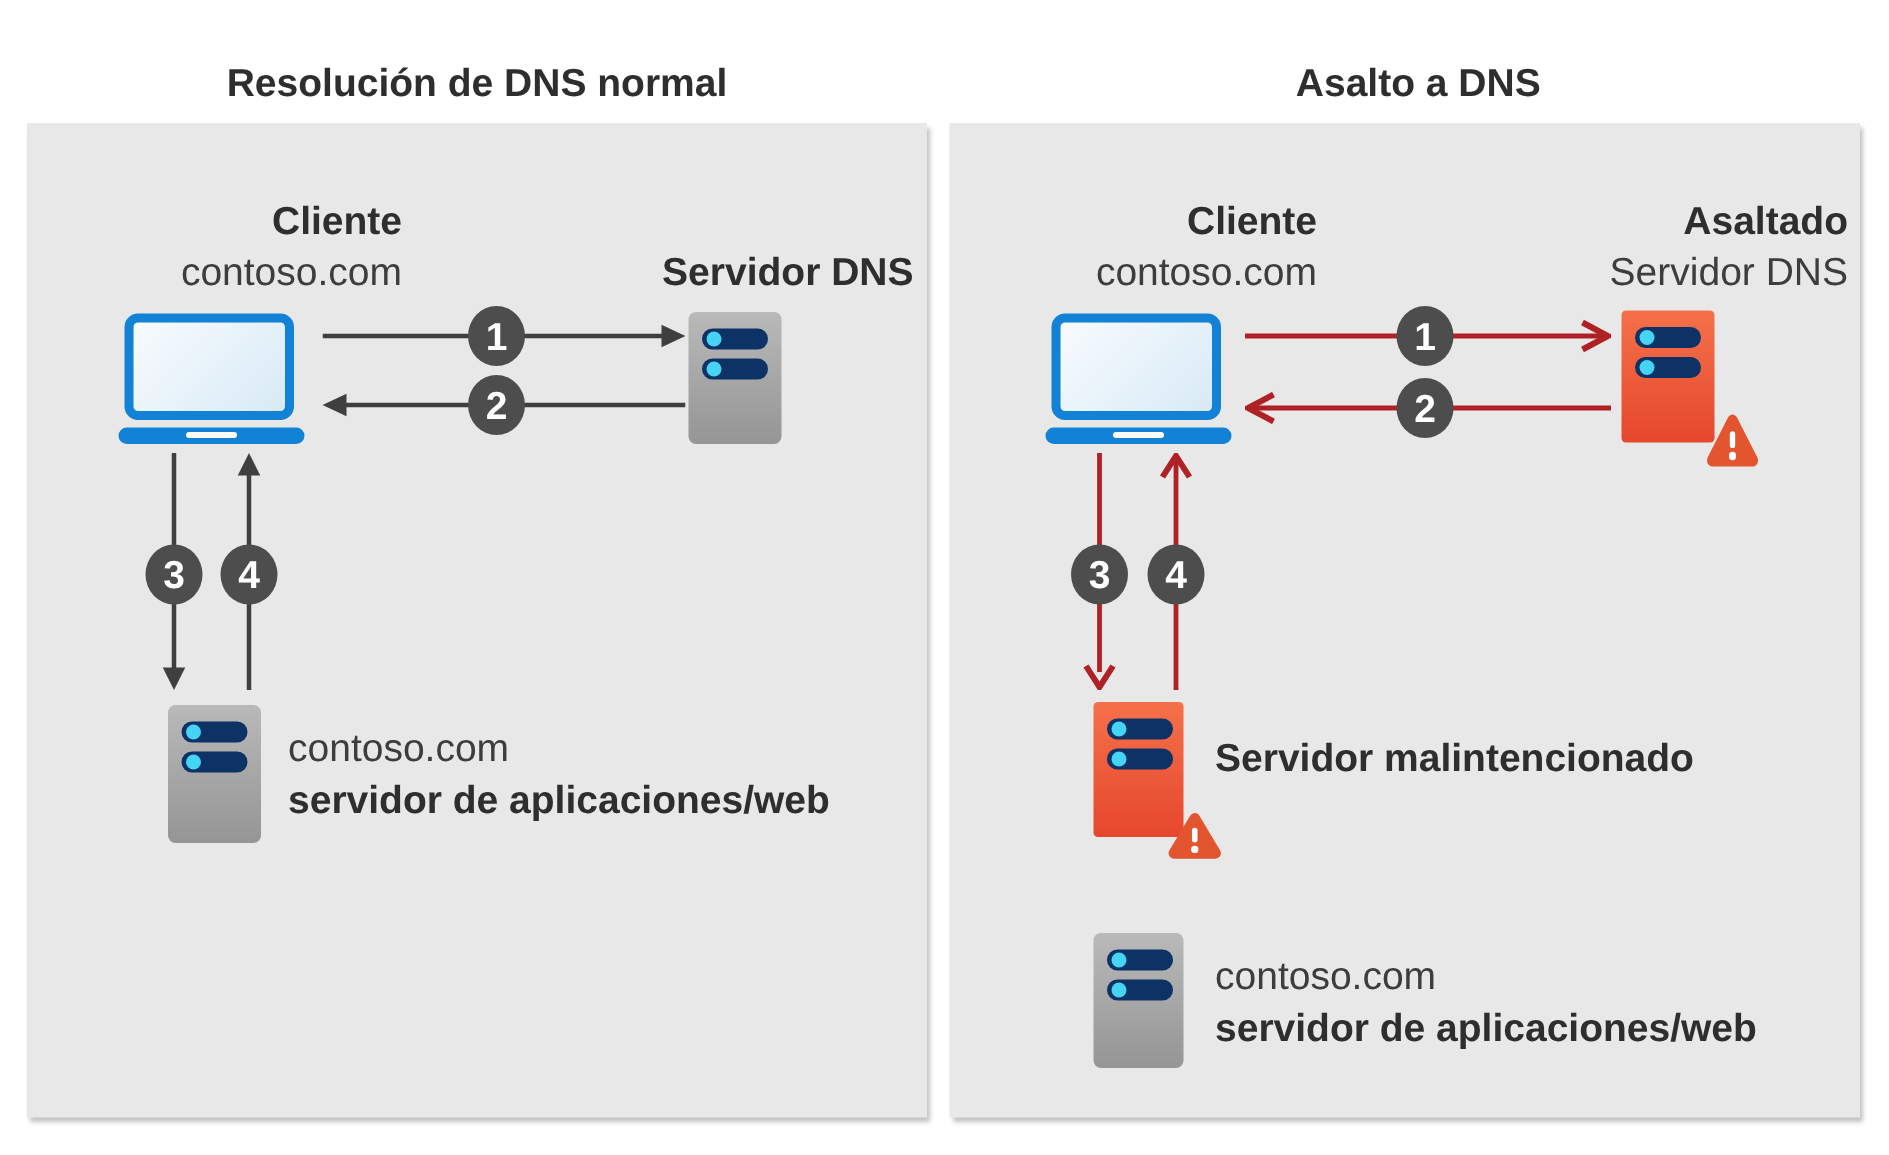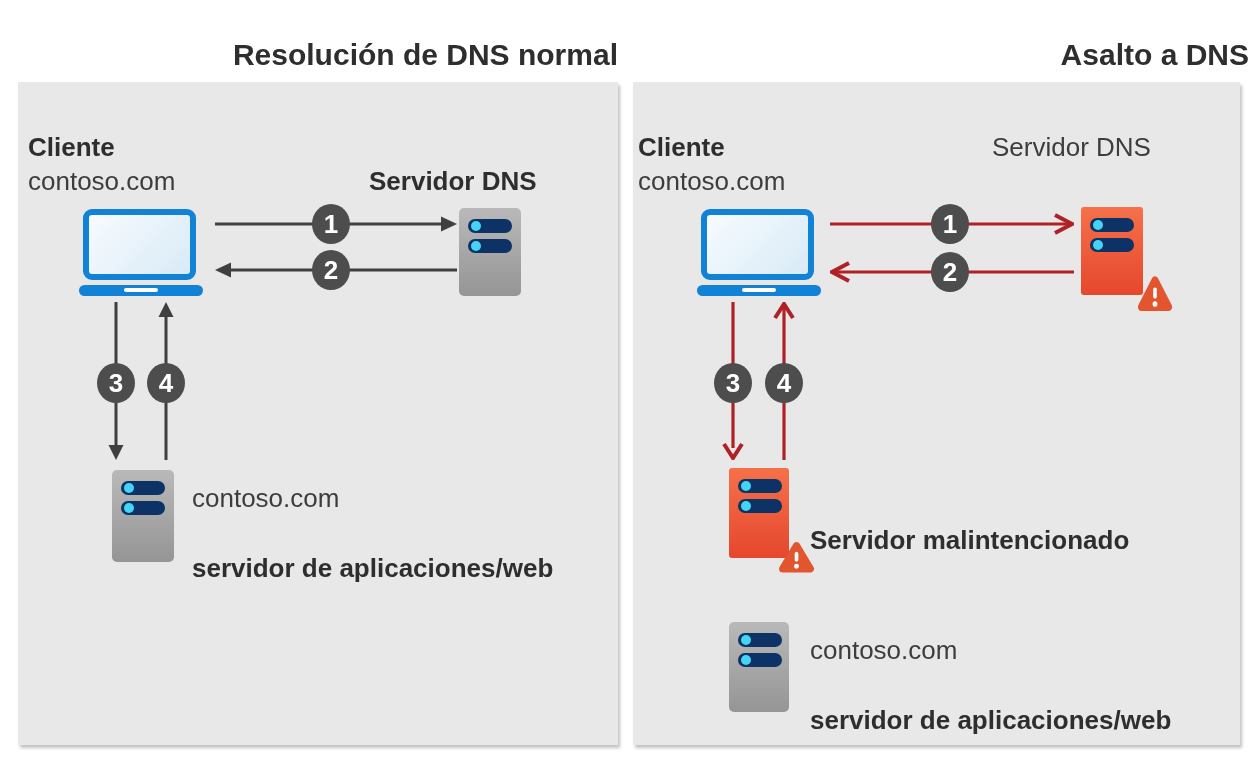--- a/index.html
+++ b/index.html
@@ -1,27 +1,27 @@
 <!DOCTYPE html>
 <html style="--panel-bg: #e8e8e8; --title-text: #2e2e2e; --body-text: #3d3d3d; --arrow-dark: #3f3f3f; --arrow-red: #b02125; --badge-bg: #4d4d4d; --badge-text: #ffffff; --laptop-blue: #1182d6; --screen-top: #f7fbfe; --screen-bottom: #d8eaf6; --server-gray-top: #b9b9b9; --server-gray-bottom: #959595; --server-orange-top: #f5714a; --server-orange-bottom: #e6472d; --pill-navy: #0c3266; --dot-cyan: #45d4f4; --warning-orange: #e2552e;"><head>
 <meta charset="utf-8">
 <style>
   html,body{margin:0;padding:0;background:#fff;}
   .canvas{position:relative;width:1259px;height:770px;background:#fff;overflow:hidden;
           font-family:"Liberation Sans",sans-serif;}
-  .diagram-title{position:absolute;top:40px;font-size:30px;font-weight:bold;
-                 color:var(--title-text);text-align:right;line-height:30px;}
+  .diagram-title{position:absolute;top:40px;font-size:26px;font-weight:bold;
+                 color:var(--title-text);text-align:center;line-height:30px;}
   .title-left{left:18px;width:600px;}
   .title-right{left:642px;width:607px;}
   .panel{position:absolute;top:82px;height:663px;background:var(--panel-bg);
          box-shadow:2px 3px 3px #c3c3c3;}
   .panel-left{left:18px;width:600px;}
   .panel-right{left:633px;width:607px;}
 
-  .node-label{position:absolute;text-align:left;font-size:26px;line-height:34px;
+  .node-label{position:absolute;text-align:right;font-size:26px;line-height:34px;
               color:var(--title-text);}
   .nl-bold{font-weight:bold;}
   .nl-reg{font-weight:normal;color:var(--body-text);}
 
   .laptop-screen{position:absolute;box-sizing:border-box;border:6px solid var(--laptop-blue);
                  border-radius:9px;background:linear-gradient(135deg,var(--screen-top),var(--screen-bottom));}
   .laptop-base{position:absolute;height:11px;background:var(--laptop-blue);border-radius:6px;}
   .laptop-notch{position:absolute;left:50%;top:3px;transform:translateX(-50%);
                 width:34px;height:4px;border-radius:2px;background:#fff;}
 
@@ -36,21 +36,21 @@
   .step-badge{position:absolute;width:38px;height:40px;border-radius:50%;
               background:var(--badge-bg);color:var(--badge-text);font-size:26px;font-weight:bold;
               display:flex;align-items:center;justify-content:center;
               transform:translate(-50%,-50%);}
   .arrow{position:absolute;}
   .arrow-dark{color:var(--arrow-dark);}
   .arrow-red{color:var(--arrow-red);}
   .warning{position:absolute;}
 
   .caption{position:absolute;font-size:26px;line-height:35px;color:var(--body-text);white-space:nowrap;}
-  .cap-bold{font-weight:bold;color:var(--title-text);margin-top:35px;}
+  .cap-bold{font-weight:bold;color:var(--title-text);}
 </style>
 </head>
 <body>
 
 <div class="canvas">
 
   <div class="diagram-title title-left">Resolución de DNS normal</div>
   <div class="diagram-title title-right">Asalto a DNS</div>
 
   <div class="panel panel-left">
@@ -109,20 +109,21 @@
   </div>
 
   <div class="panel panel-right">
 
     <div class="node-label" style="left:5px;top:48px;width:240px;">
       <div class="nl-bold">Cliente</div>
       <div class="nl-reg">contoso.com</div>
     </div>
 
     <div class="node-label" style="left:359px;top:48px;width:240px;">
+      <div class="nl-bold">Asaltado</div>
       <div class="nl-reg">Servidor DNS</div>
     </div>
 
     <div class="laptop-screen" style="left:68px;top:127px;width:113px;height:71px;"></div>
     <div class="laptop-base" style="left:64px;top:203px;width:124px;">
       <div class="laptop-notch"></div>
     </div>
 
     <div class="server server-orange" style="left:448px;top:125px;width:62px;height:88px;">
       <div class="pill pill-1"></div>

